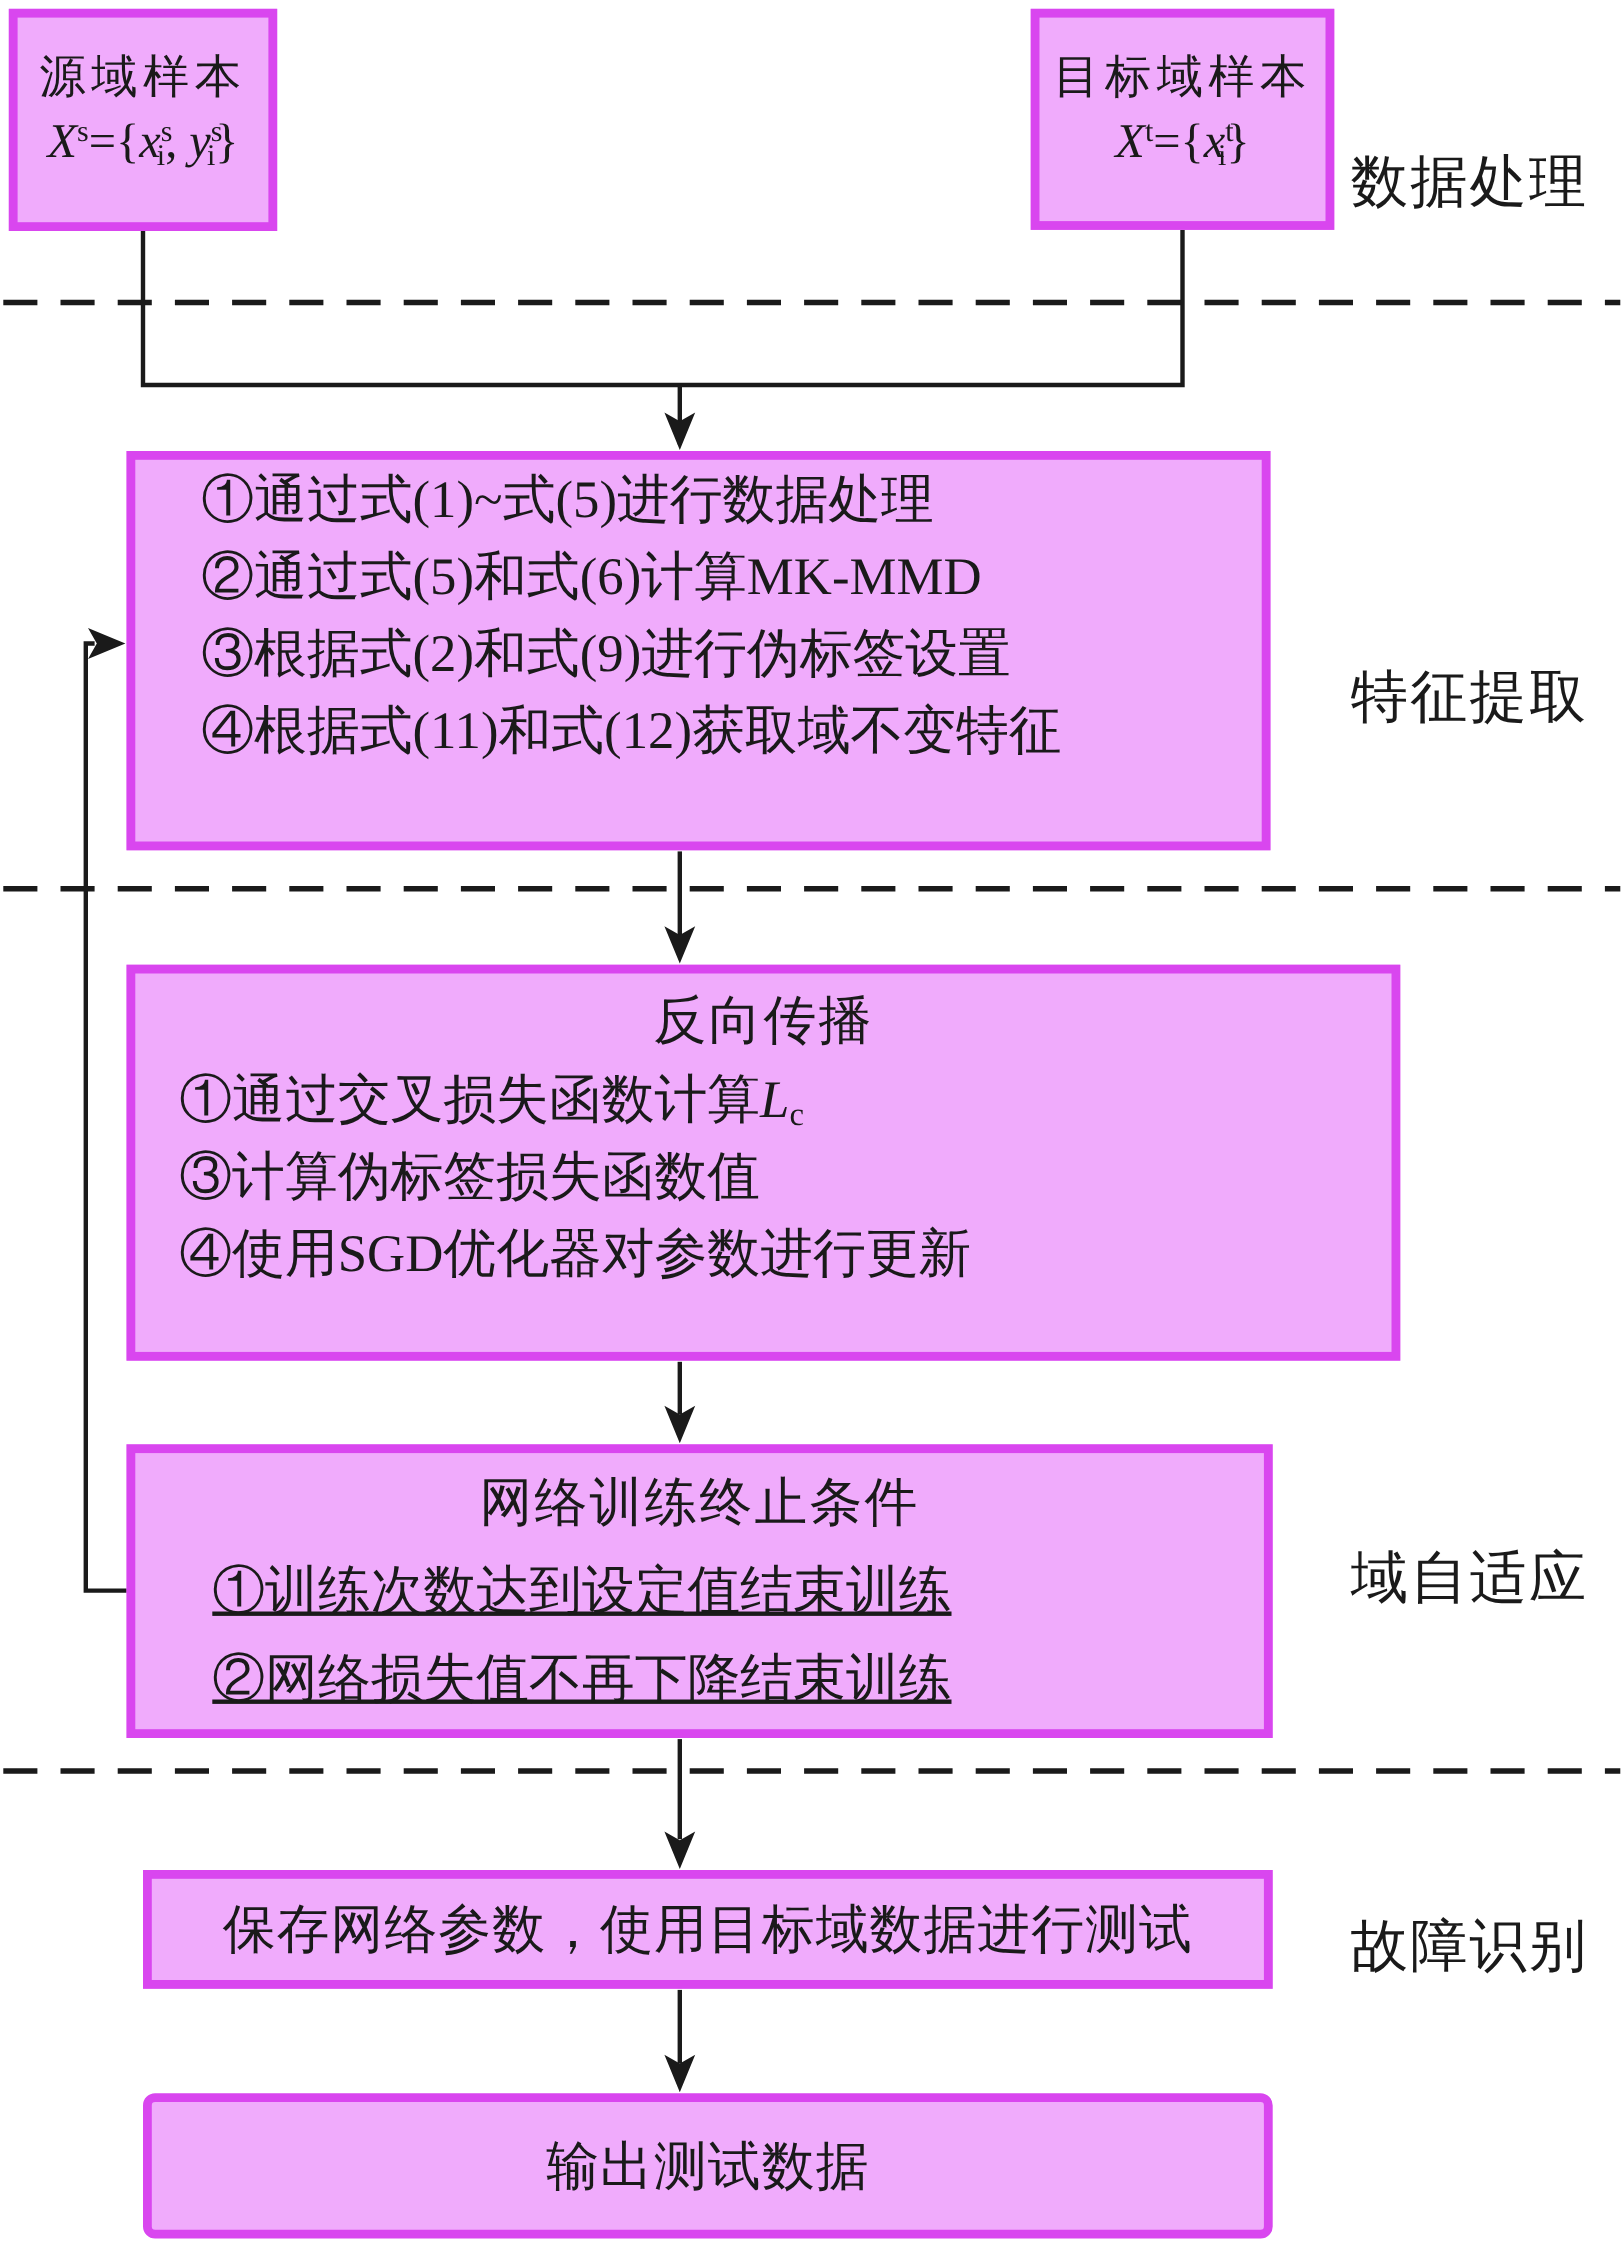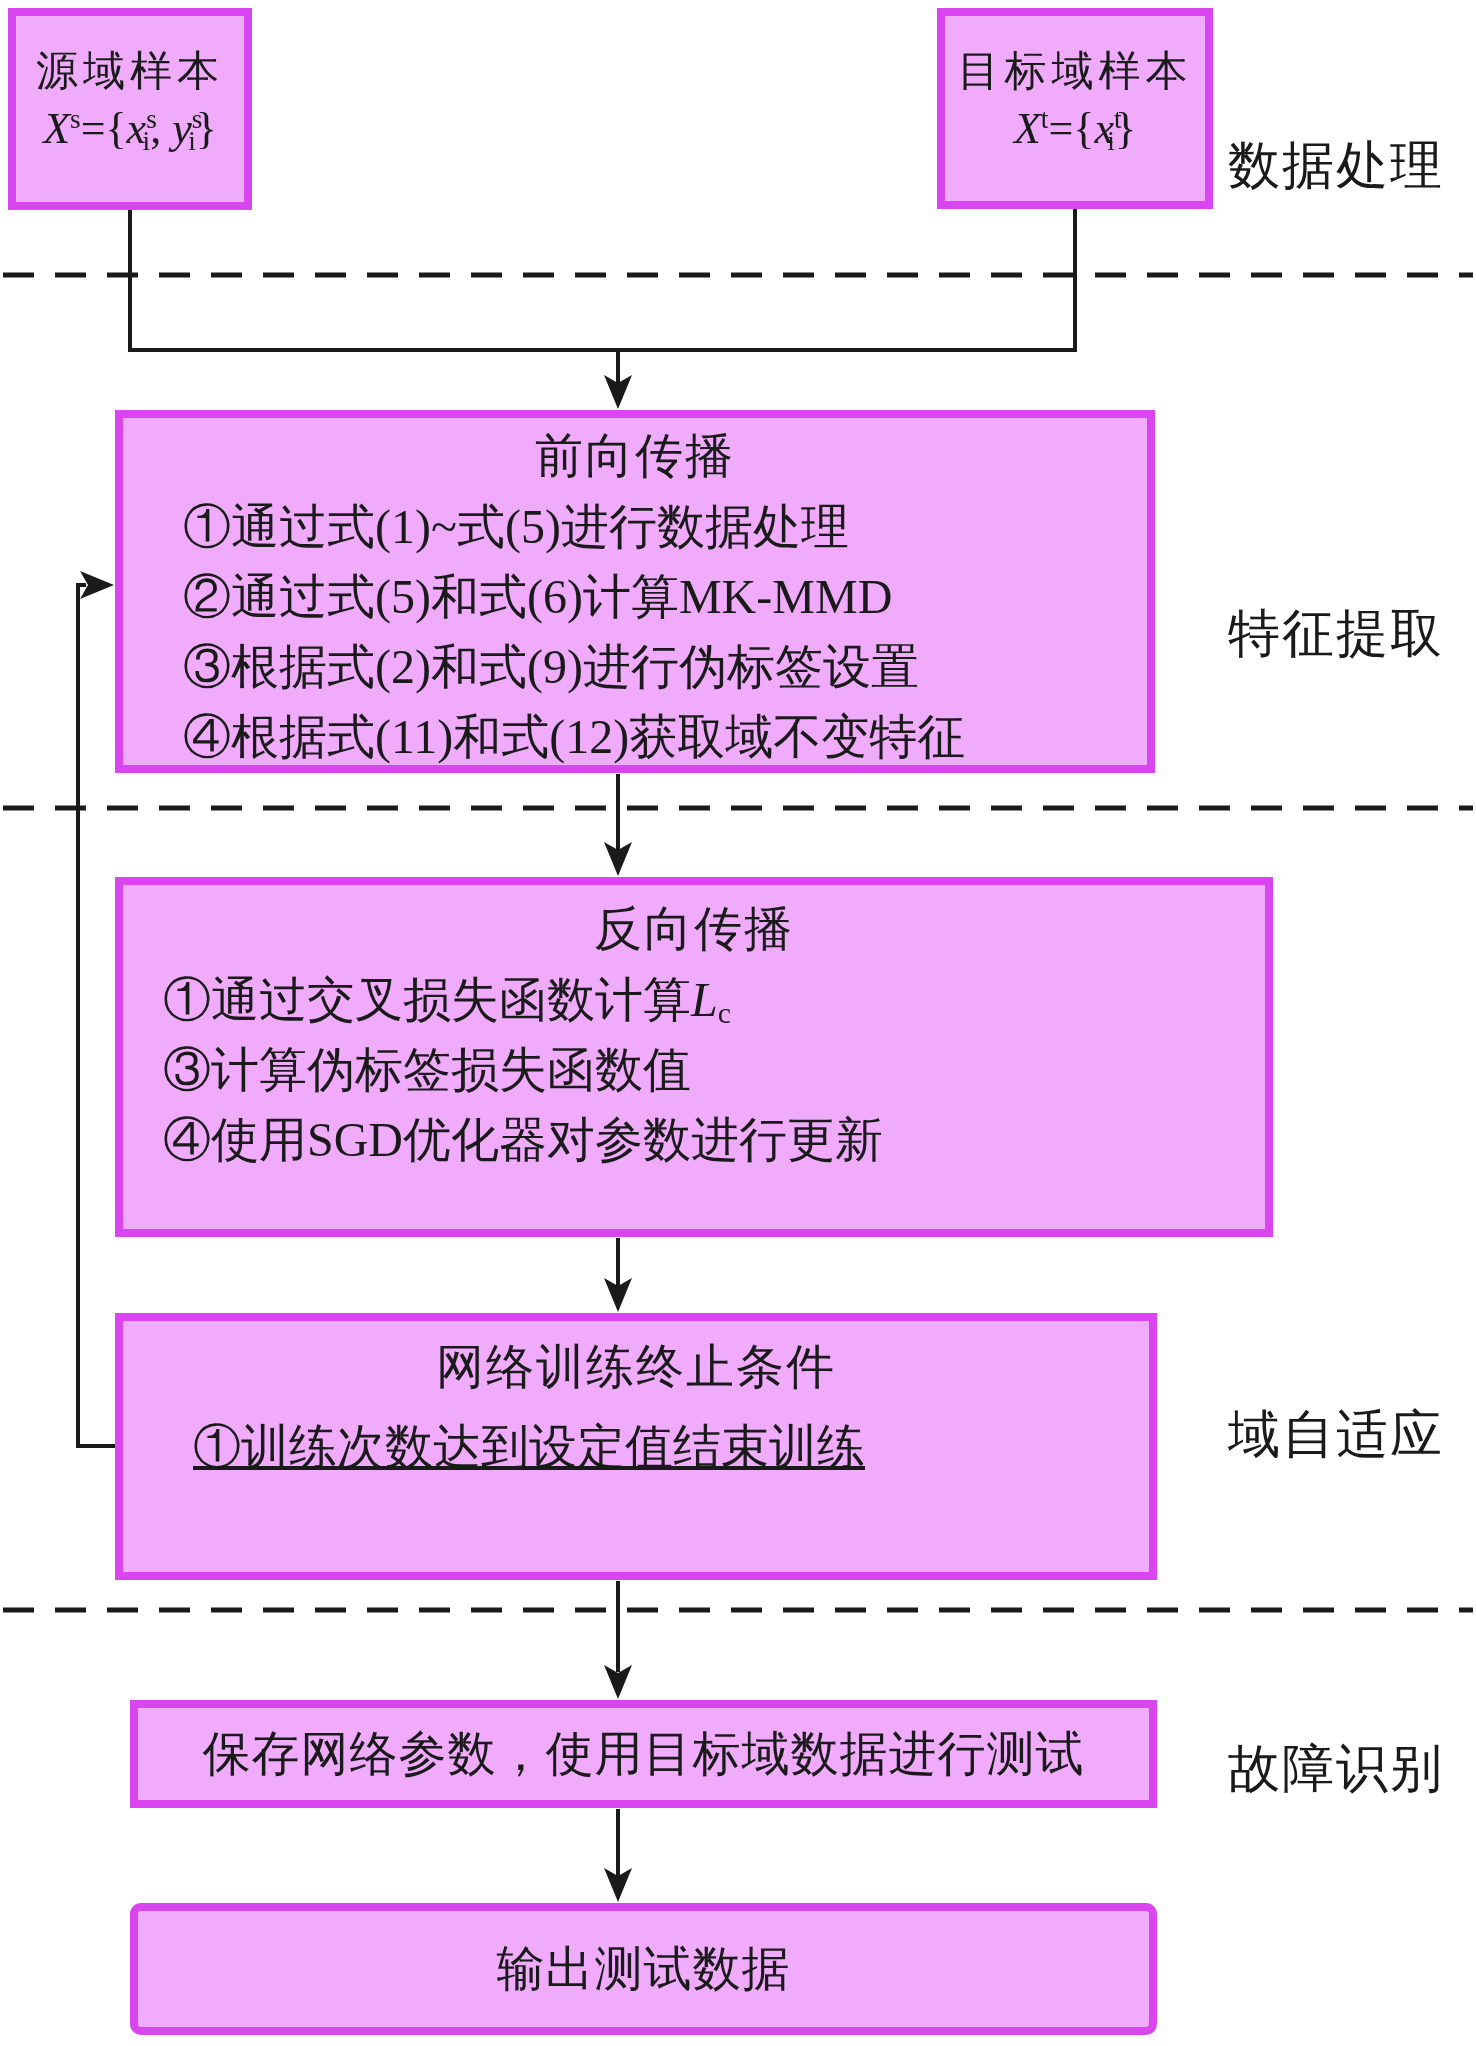--- a/index.html
+++ b/index.html
@@ -73,21 +73,20 @@
     <div class="cjk">源域样本</div>
     <div class="formula"><i>X</i><sup>s</sup>={<i>x</i><sup>s</sup><sub>i</sub>, <i>y</i><sup>s</sup><sub>i</sub>}</div>
   </div>
 
   <div class="box topbox" style="left:937px;top:8px;width:276px;height:201px;">
     <div class="cjk">目标域样本</div>
     <div class="formula"><i>X</i><sup>t</sup>={<i>x</i><sup>t</sup><sub>i</sub>}</div>
   </div>
 
   <div class="box bigbox forward-box" style="left:115px;top:410px;width:1040px;height:363px;">
-    <div class="title">前向传播</div>
     <div class="items">
       <div class="item">①通过式(1)~式(5)进行数据处理</div>
       <div class="item">②通过式(5)和式(6)计算MK-MMD</div>
       <div class="item">③根据式(2)和式(9)进行伪标签设置</div>
       <div class="item">④根据式(11)和式(12)获取域不变特征</div>
     </div>
   </div>
 
   <div class="box bigbox backward-box" style="left:115px;top:877px;width:1158px;height:360px;">
     <div class="title">反向传播</div>
@@ -95,20 +94,21 @@
       <div class="item">①通过交叉损失函数计算<i>L</i><sub>c</sub></div>
       <div class="item">③计算伪标签损失函数值</div>
       <div class="item">④使用SGD优化器对参数进行更新</div>
     </div>
   </div>
 
   <div class="box bigbox termination-box" style="left:115px;top:1313px;width:1042px;height:267px;">
     <div class="title">网络训练终止条件</div>
     <div class="items">
       <div class="item">①训练次数达到设定值结束训练</div>
+      <div class="item">②网络损失值不再下降结束训练</div>
     </div>
   </div>
 
   <div class="box centerbox" style="left:130px;top:1700px;width:1027px;height:108px;">
     <span>保存网络参数，使用目标域数据进行测试</span>
   </div>
 
   <div class="box centerbox" style="left:130px;top:1903px;width:1027px;height:132px;border-radius:11px;">
     <span>输出测试数据</span>
   </div>

